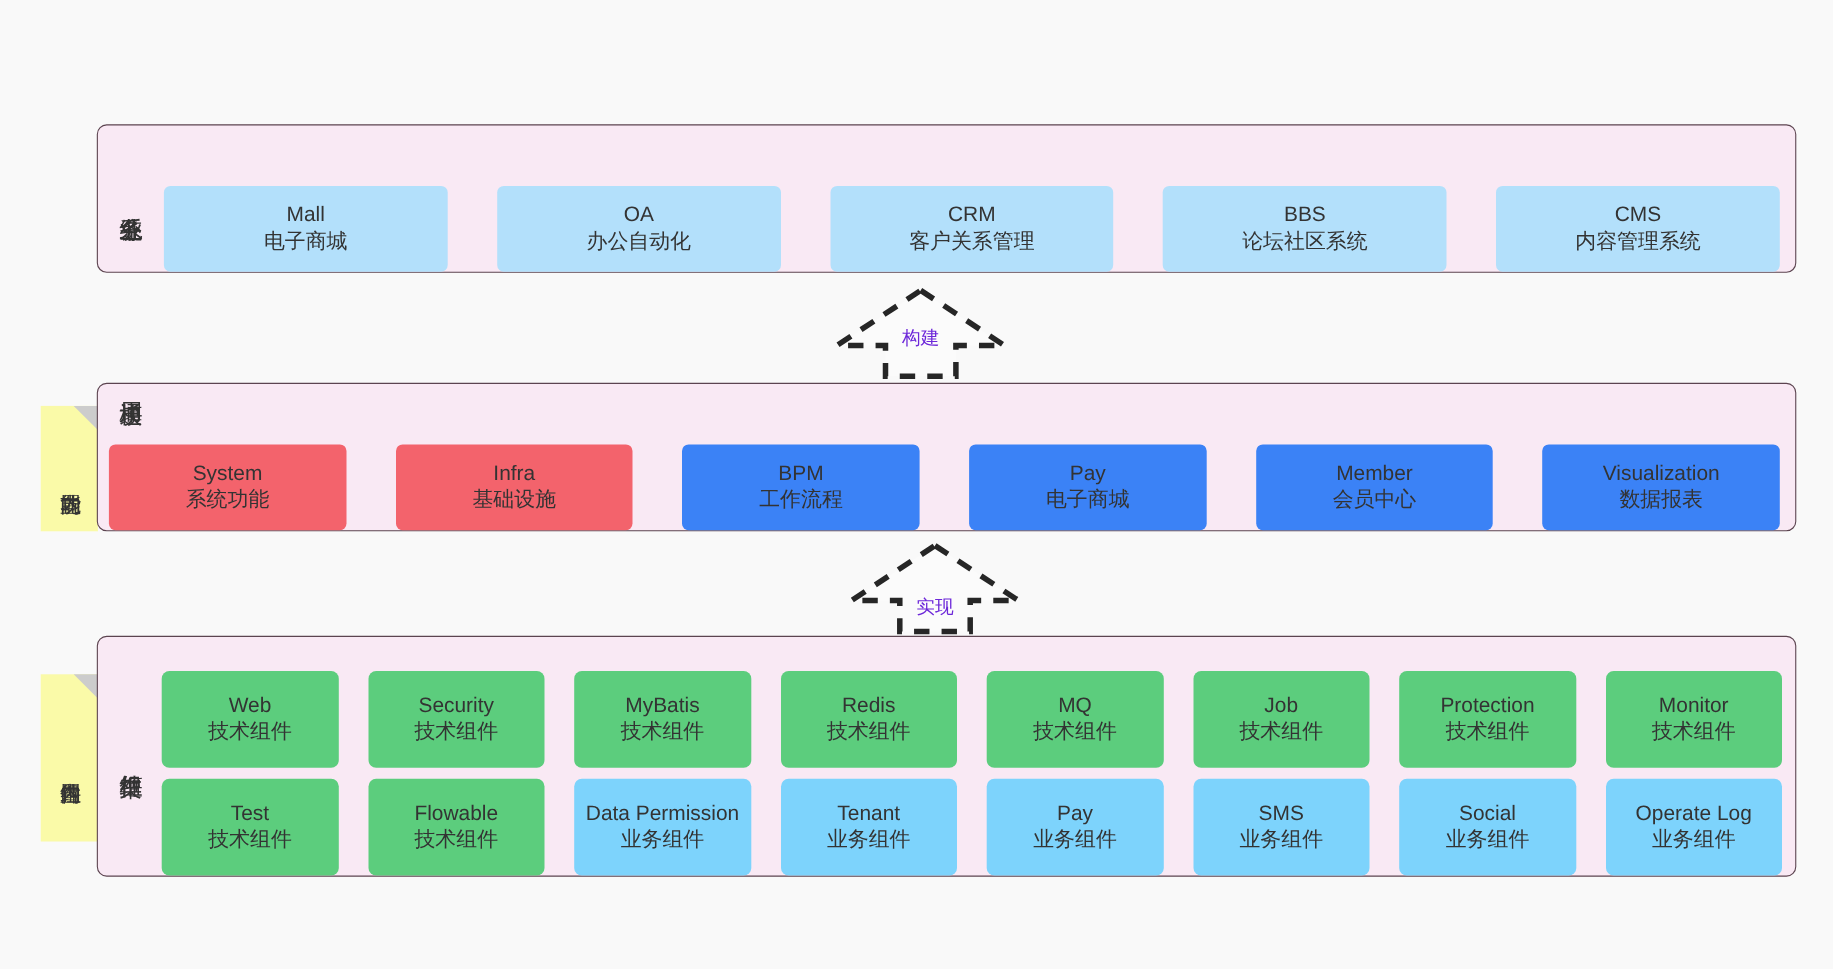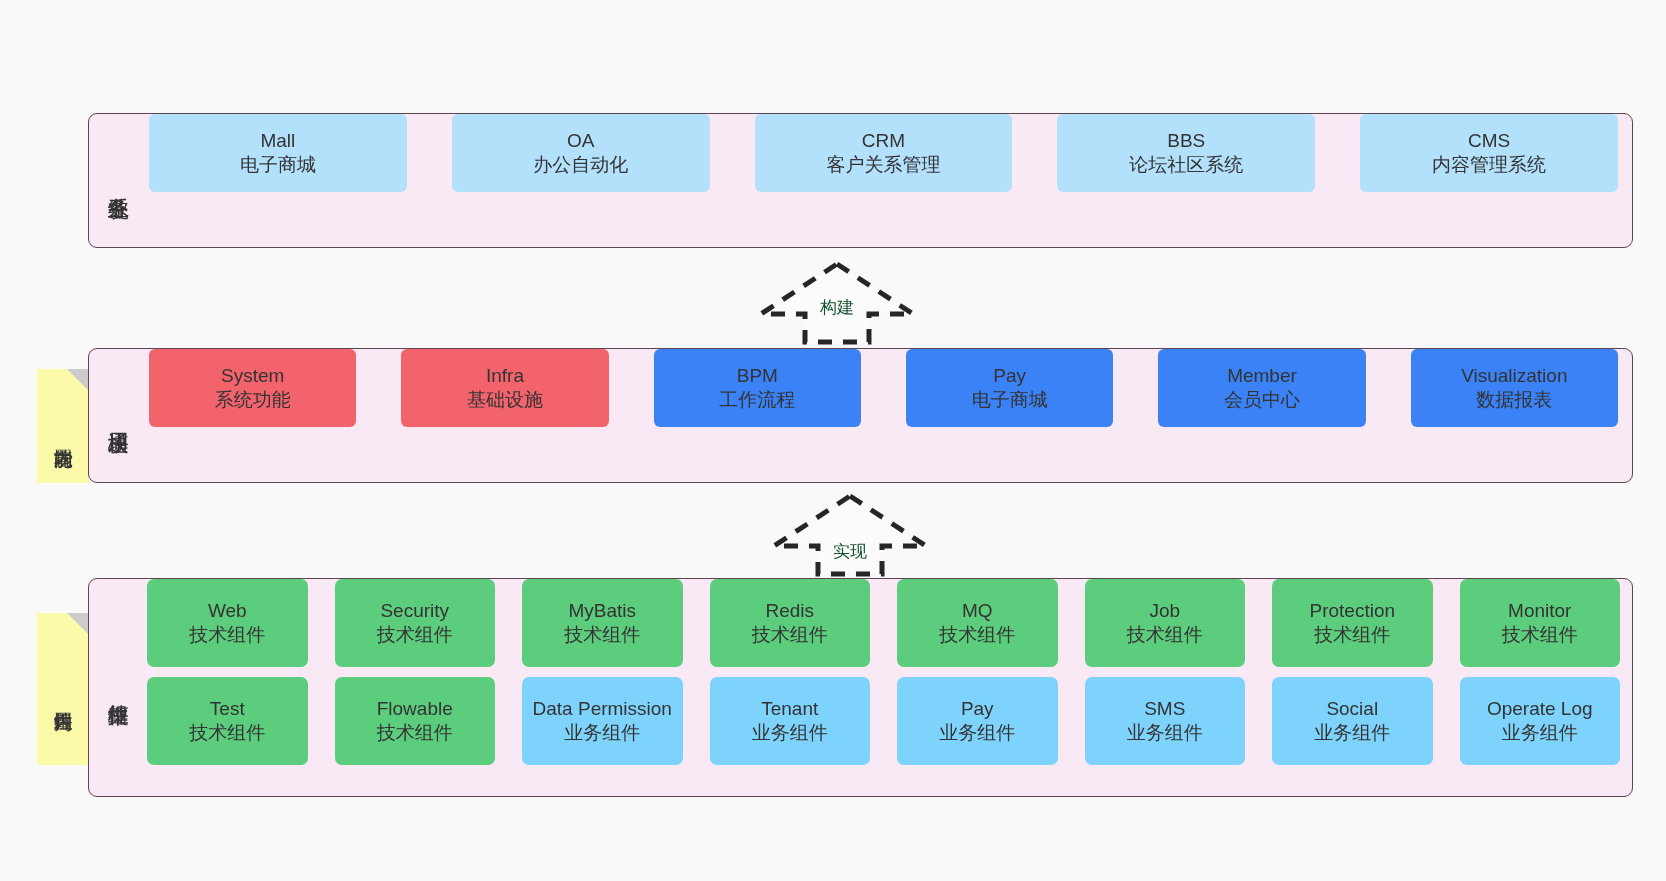--- a/index.html
+++ b/index.html
@@ -41,21 +41,21 @@
     color: #333333;
     writing-mode: vertical-rl;
     text-orientation: upright;
     white-space: nowrap;
     padding: 0 2px;
   }
   .layer-body {
     flex: 1 1 auto;
     display: flex;
     flex-direction: column;
-    justify-content: flex-start;
+    justify-content: flex-end;
     min-width: 0;
   }
   .cell-row {
     display: flex;
     align-items: stretch;
     min-width: 0;
   }
 
   
   .cell {
@@ -82,21 +82,21 @@
   .c-green      { background: #5ccd7d; }
   .c-lightgreen { background: #7dd3fc; }
 
   
   #layer-business { left: 88px; top: 113px; width: 1545px; height: 135px; }
   #layer-business .layer-title { width: 38px; margin-left: 8px; font-size: 21px; }
   #layer-business .layer-body { padding: 0 14px 0 10px; }
   #layer-business .cell-row { height: 78px; gap: 45px; }
 
   
-  #layer-modules { left: 88px; top: 348px; width: 1545px; height: 135px; }
+  #layer-modules { left: 88px; top: 348px; width: 1545px; height: 135px; flex-direction: column; }
   #layer-modules .layer-title { width: 38px; margin-left: 8px; font-size: 21px; }
   #layer-modules .layer-body { padding: 0 14px 0 10px; }
   #layer-modules .cell-row { height: 78px; gap: 45px; }
 
   
   #layer-framework { left: 88px; top: 578px; width: 1545px; height: 219px; }
   #layer-framework .layer-title { width: 38px; margin-left: 8px; font-size: 21px; }
   #layer-framework .layer-body { padding: 0 12px 0 8px; gap: 10px; }
   #layer-framework .cell-row { height: 88px; gap: 27px; }
   #layer-framework .cell { font-size: 19px; border-radius: 7px; }
@@ -136,21 +136,21 @@
     z-index: 1;
   }
   .up-arrow svg { display: block; overflow: visible; }
   .up-arrow .arrow-label {
     position: absolute;
     left: 0;
     right: 0;
     bottom: 16px;
     text-align: center;
     font-size: 17px;
-    color: #14532d;
+    color: #6d28d9;
     line-height: 1;
     pointer-events: none;
   }
   #arrow-build   { left: 757px; top: 260px; width: 160px; height: 86px; }
   #arrow-build .arrow-label { bottom: 30px; }
   #arrow-impl    { left: 770px; top: 492px; width: 160px; height: 86px; }
   #arrow-impl .arrow-label  { bottom: 18px; }
 </style>
 </head>
 <body>

